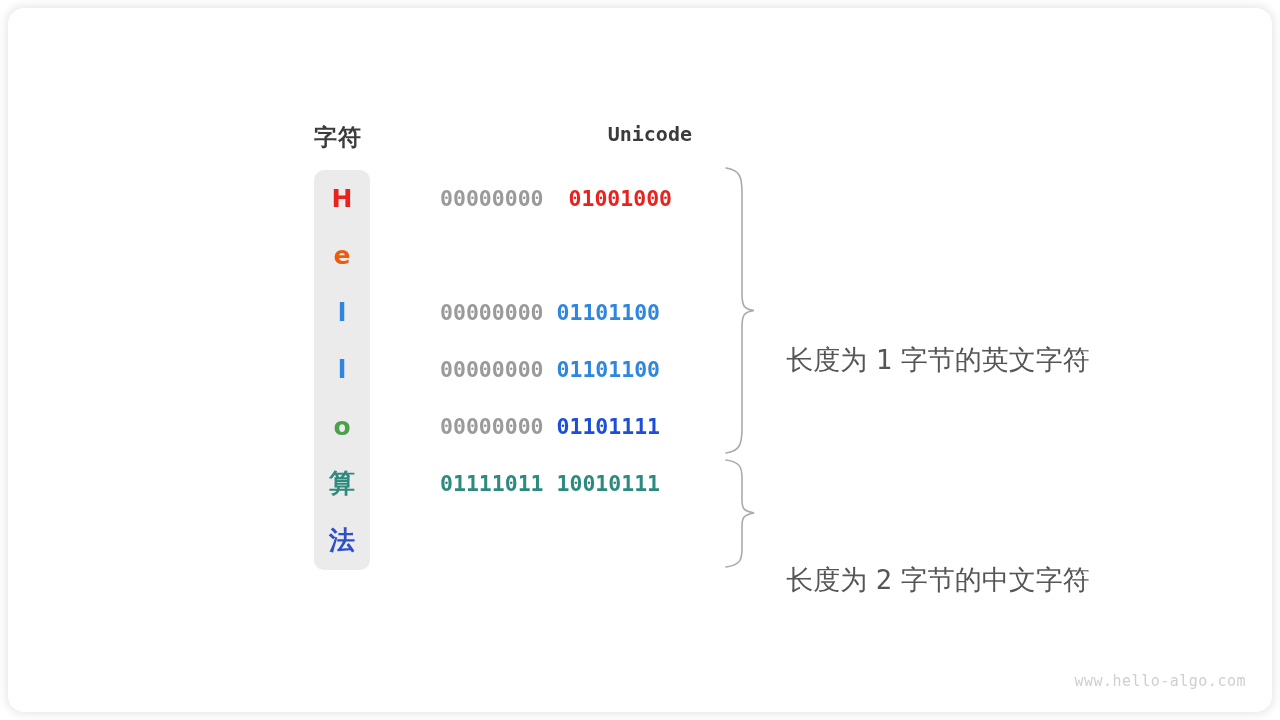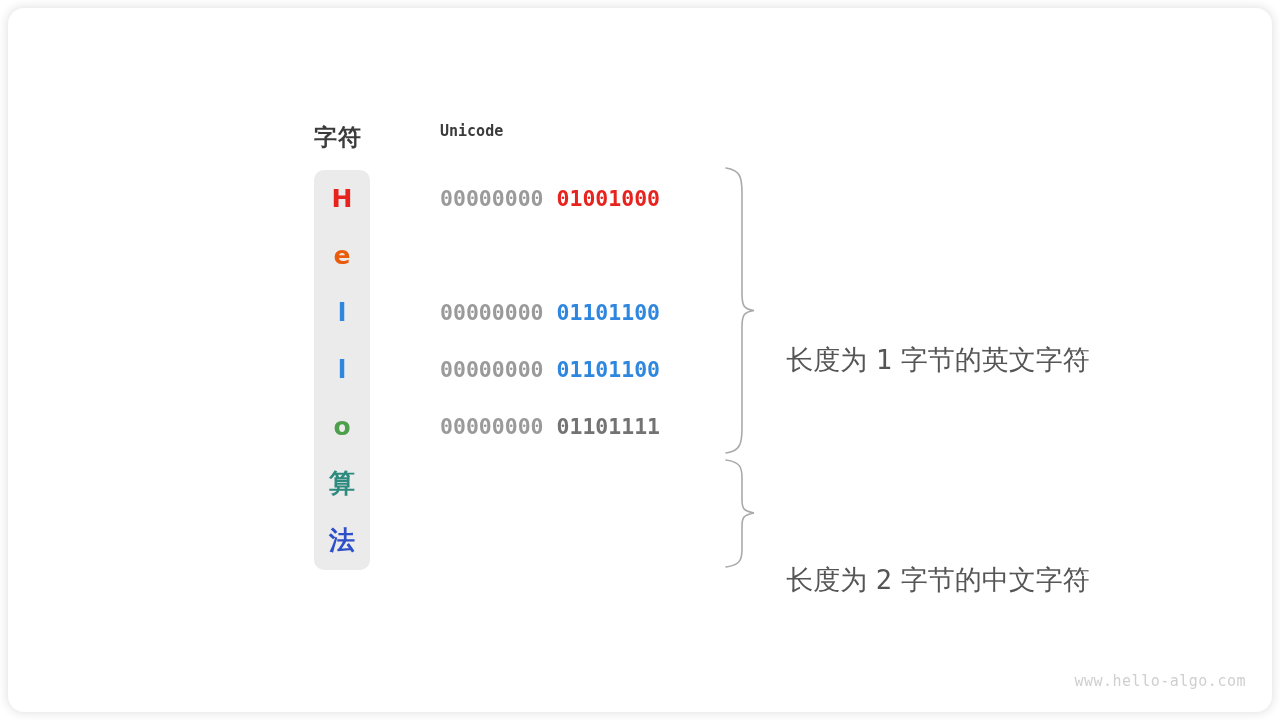--- a/index.html
+++ b/index.html
@@ -34,22 +34,22 @@
     font-weight: bold;
     color: #3b3b3b;
     font-family: "Liberation Sans", "DejaVu Sans", sans-serif;
     letter-spacing: 1px;
   }
   #hdr-unicode {
     position: absolute;
     left: 432px;
     top: 114px;
     width: 252px;
-    text-align: left;
-    font-size: 15px;
+    text-align: right;
+    font-size: 20px;
     font-weight: bold;
     color: #3b3b3b;
     font-family: "DejaVu Sans Mono", "Liberation Mono", monospace;
   }
 
   
   #char-strip {
     position: absolute;
     left: 306px;
     top: 162px;
@@ -132,24 +132,25 @@
   <div id="char-strip" style="background: rgb(235, 235, 235);"></div>
 
   <div class="char-cell" style="top: 162px; color: rgb(232, 35, 30);">H</div>
   <div class="char-cell" style="top: 219px; color: rgb(234, 91, 12);">e</div>
   <div class="char-cell" style="top: 276px; color: rgb(46, 134, 222);">l</div>
   <div class="char-cell" style="top: 333px; color: rgb(46, 134, 222);">l</div>
   <div class="char-cell" style="top: 390px; color: rgb(76, 160, 76);">o</div>
   <div class="char-cell cjk" style="top: 447px; color: rgb(45, 138, 126);">算</div>
   <div class="char-cell cjk" style="top: 504px; color: rgb(45, 79, 200);">法</div>
 
-  <div class="bin-row" style="top:162px"><span class="bin-hi">00000000</span><span> </span><span class="bin-lo" style="color: rgb(232, 35, 30);">01001000</span></div>
+  <div class="bin-row" style="top:162px"><span class="bin-hi">00000000</span><span> </span><span class="bin-lo" style="color: rgb(232, 35, 30); margin-left: 12px;">01001000</span></div>
   <div class="bin-row" style="top:276px"><span class="bin-hi">00000000</span><span> </span><span class="bin-lo" style="color: rgb(46, 134, 222);">01101100</span></div>
   <div class="bin-row" style="top:333px"><span class="bin-hi">00000000</span><span> </span><span class="bin-lo" style="color: rgb(46, 134, 222);">01101100</span></div>
-  <div class="bin-row" style="top:390px"><span class="bin-hi">00000000</span><span> </span><span class="bin-lo" style="color: #737373;">01101111</span></div>
+  <div class="bin-row" style="top:390px"><span class="bin-hi">00000000</span><span> </span><span class="bin-lo" style="color: #1d4ed8;">01101111</span></div>
+  <div class="bin-row" style="top:447px"><span class="bin-hi2" style="color: rgb(45, 138, 126);">01111011</span><span> </span><span class="bin-lo" style="color: rgb(45, 138, 126);">10010111</span></div>
 
   <svg class="brace" style="left:712px; top:155px; width:40px; height:295px" viewBox="0 0 40 295">
     <path d="M 6 5 C 20 7, 22 14, 22 30 L 22 131 C 22 143, 24 146, 34 147.5
              C 24 149, 22 152, 22 164 L 22 265 C 22 281, 20 288, 6 290" fill="none" stroke="#aaaaaa" stroke-width="1.6" stroke-linecap="round"></path>
   </svg>
 
   <svg class="brace" style="left:712px; top:448px; width:40px; height:115px" viewBox="0 0 40 115">
     <path d="M 6 4 C 20 6, 22 11, 22 22 L 22 44 C 22 53, 24 55, 34 57
              C 24 59, 22 61, 22 70 L 22 93 C 22 104, 20 109, 6 111" fill="none" stroke="#aaaaaa" stroke-width="1.6" stroke-linecap="round"></path>
   </svg>

